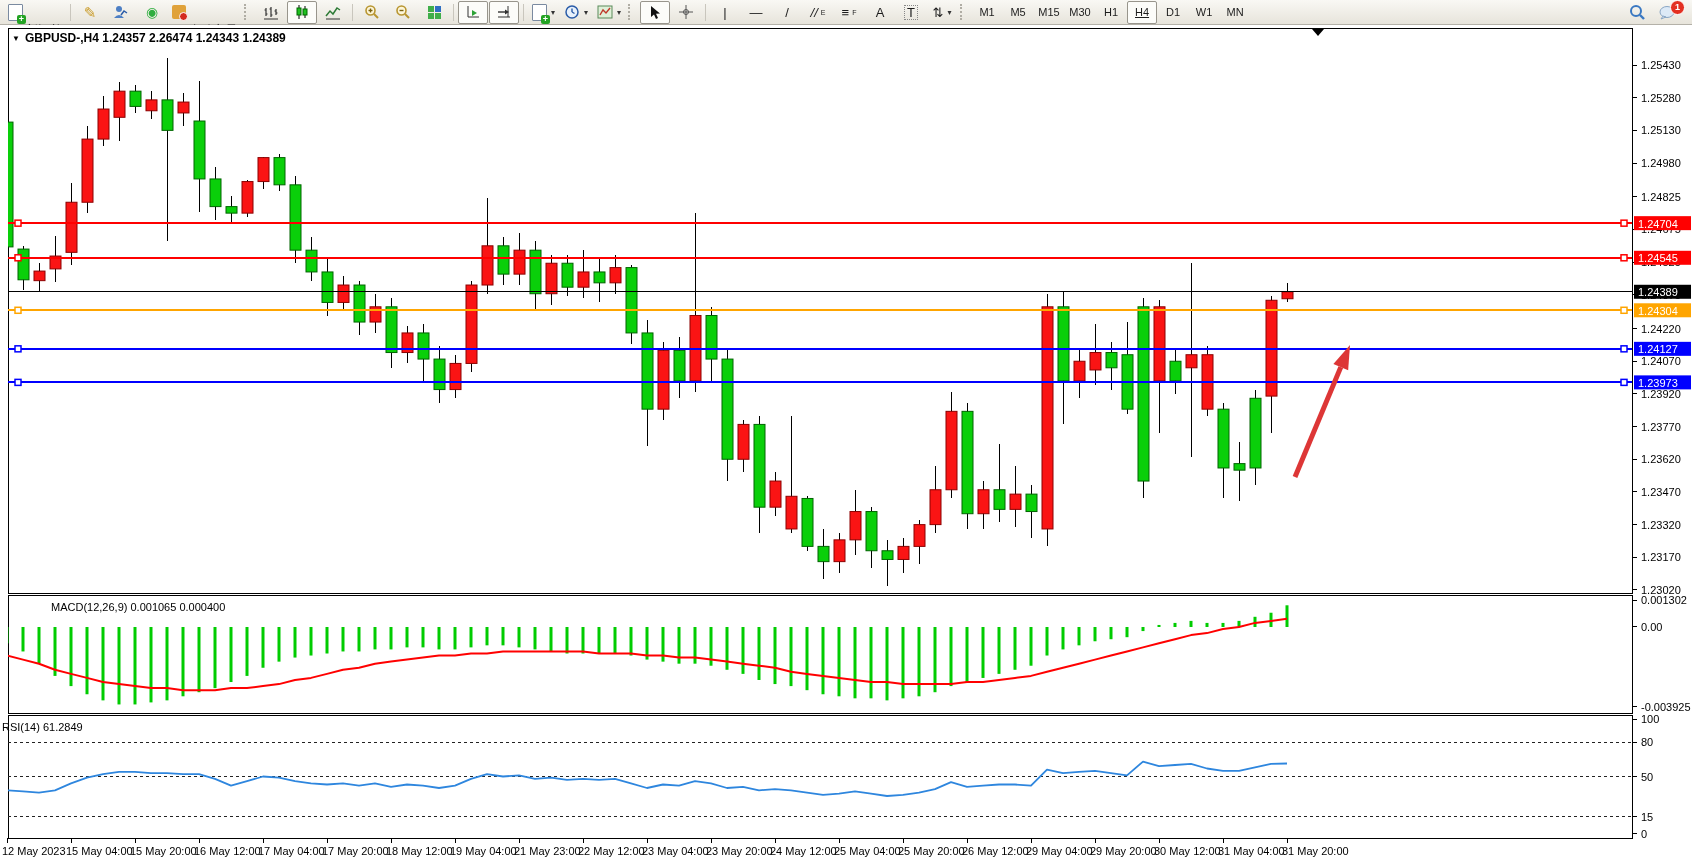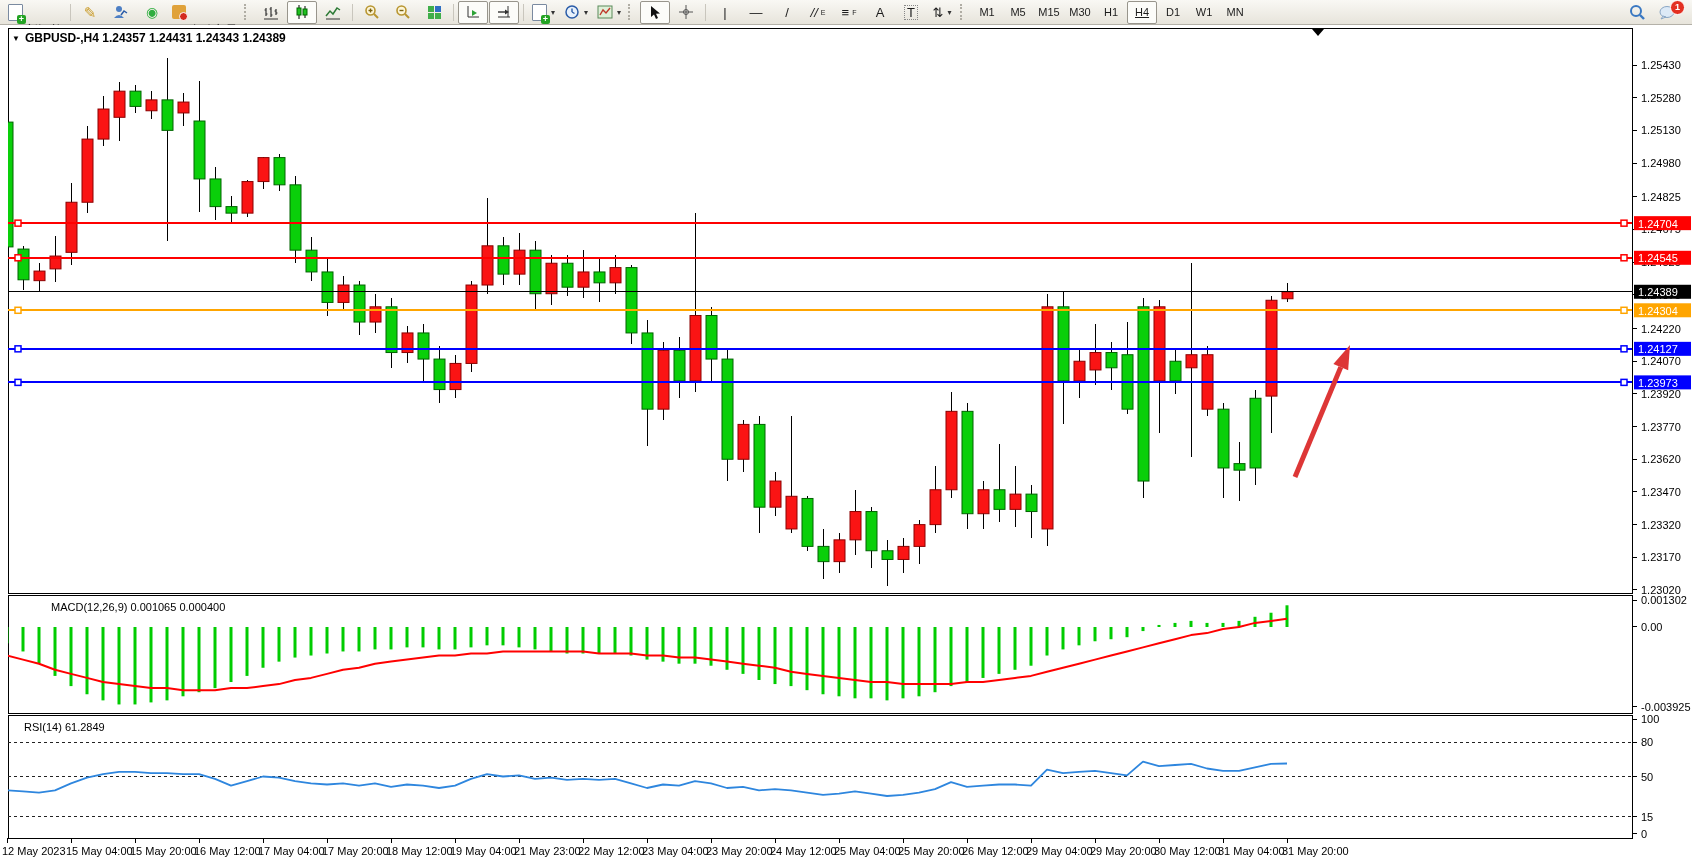--- a/index.html
+++ b/index.html
@@ -21,21 +21,21 @@
   .tile-ico{display:grid;grid-template-columns:6px 6px;grid-template-rows:6px 6px;gap:1px;}
   .tile-ico span{background:#3fae49;}
   .tile-ico span:nth-child(2){background:#2f6fc2;}
   
   .chart{position:absolute;left:0;top:25px;width:1692px;height:840px;background:#fff;}
   .chart svg{position:absolute;left:0;top:0;}
   .overlay-label{position:absolute;color:#000;white-space:nowrap;}
   #symbol-title{left:12px;top:6px;font-size:12px;font-weight:bold;display:flex;align-items:center;gap:5px;}
   #symbol-title .tri{font-size:8px;}
   #macd-label{left:12px;top:576px;font-size:11px;padding-left:39px;}
-  #rsi-label{left:24px;top:696px;font-size:11px;}
+  #rsi-label{left:2px;top:696px;font-size:11px;}
   text{font-family:"Liberation Sans",sans-serif;}
 </style>
 </head>
 <body>
 
 <div class="toolbar">
   <div class="tbtn">
     <span class="doc-ico">
         <span class="plus">+</span>
       </span>
@@ -791,17 +791,17 @@
       <g>
         <line x1="1295" y1="477" x2="1340.7692307692307" y2="367.15384615384613" stroke="#DD3636" stroke-width="5"></line>
         <polygon points="1350,345 1348.1538461538462,370.2307692307692 1333.3846153846152,364.07692307692304" fill="#DD3636"></polygon>
       </g>
       <g>
         <polygon points="1312,29 1324,29 1318,36" fill="#000"></polygon>
       </g>
     </svg>
   <div class="overlay-label" id="symbol-title">
     <span class="tri">▼</span>
-    <span>GBPUSD-,H4  1.24357 1.24431 1.24343 1.24389</span>
+    <span>GBPUSD-,H4  1.24357 2.26474 1.24343 1.24389</span>
   </div>
   <div class="overlay-label" id="macd-label">MACD(12,26,9) 0.001065 0.000400</div>
   <div class="overlay-label" id="rsi-label">RSI(14) 61.2849</div>
 </div>
 
 </body></html>

